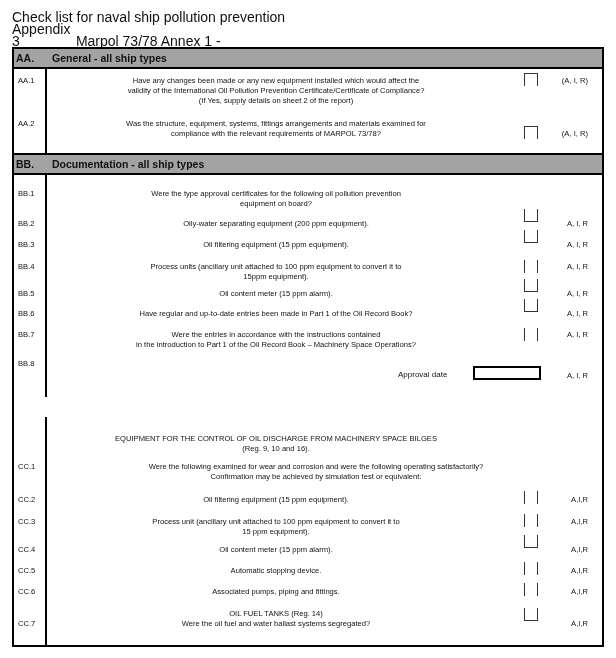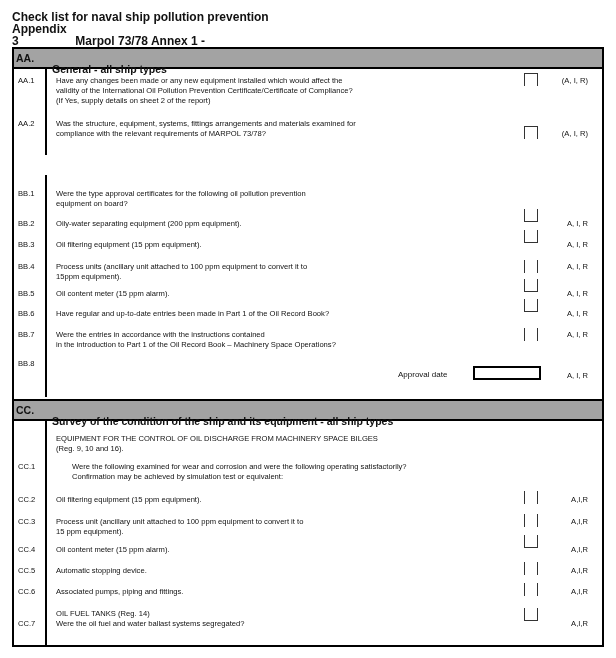--- a/index.html
+++ b/index.html
@@ -1,37 +1,37 @@
 <!DOCTYPE html>
 <html><head>
 <meta charset="utf-8">
 <style>
   html, body { margin: 0; padding: 0; background: #ffffff; }
   body {
     width: 616px; height: 658px; position: relative; overflow: hidden;
     font-family: "Liberation Sans", sans-serif; color: #111;
   }
-  .title { position: absolute; left: 12px; top: 11px; font-size: 12px; font-weight: bold; line-height: 12px; }
+  .title { position: absolute; left: 12px; top: 11px; font-size: 14px; font-weight: normal; line-height: 12px; }
   .title .l2 span.app { display: inline-block; width: 60px; }
   .sheet {
     position: absolute; left: 12px; top: 47px; width: 592px; height: 600px;
     border: 2px solid #000; box-sizing: border-box;
   }
   .vline { position: absolute; left: 31px; width: 2px; background: #000; }
   .sec {
     position: absolute; left: 0; right: 0; height: 18px; background: #a3a3a3;
     border-top: 2px solid #000; border-bottom: 2px solid #000;
     font-size: 10.5px; font-weight: bold; line-height: 18px;
   }
   .sec .code { position: absolute; left: 2px; top: 0; }
-  .sec .ttl { position: absolute; left: 38px; top: 11px; }
+  .sec .ttl { position: absolute; left: 38px; top: 0; }
   .sec.first { border-top: none; }
   .row { position: absolute; left: 0; right: 0; font-size: 7.6px; line-height: 10px; }
   .row .code { position: absolute; left: 4px; top: 0; }
-  .row .txt { position: absolute; left: 42px; top: 0; width: 440px; white-space: pre-line; }
+  .row .txt { position: absolute; left: 42px; top: 0; width: 440px; white-space: pre-line; text-align: center; }
   .row .ref { position: absolute; right: 14px; top: 0; text-align: right; }
   .cb { position: absolute; left: 510px; width: 14px; height: 13px; box-sizing: border-box; }
   .cb.top { border-left: 1px solid #333; border-right: 1px solid #333; border-top: 1px solid #333; }
   .cb.bot { border-left: 1px solid #333; border-right: 1px solid #333; border-bottom: 1px solid #333; }
   .cb.side { border-left: 1px solid #333; border-right: 1px solid #333; }
   .date-lbl { position: absolute; left: 384px; top: 11px; font-size: 8px; }
   .date-box { position: absolute; left: 459px; top: 7px; width: 68px; height: 14px; border: 2px solid #000; box-sizing: border-box; }
 </style>
 </head>
 <body>
@@ -63,20 +63,24 @@
   </div>
   <div class="cb top" style="top:24px;"></div>
   <div class="row" style="top:70px;">
     <span class="code">AA.2</span>
     <span class="txt">Was the structure, equipment, systems, fittings arrangements and materials examined for
 compliance with the relevant requirements of MARPOL 73/78?</span>
     <span class="ref" style="top:10px;">(A, I, R)</span>
   </div>
   <div class="cb top" style="top:77px;"></div>
 
+  <div class="sec" style="top:104px;">
+    <span class="code">BB.</span>
+    <span class="ttl">Documentation - all ship types</span>
+  </div>
   <div class="row" style="top:140px;">
     <span class="code">BB.1</span>
     <span class="txt">Were the type approval certificates for the following oil pollution prevention
 equipment on board?</span>
   </div>
   <div class="row" style="top:170px;">
     <span class="code">BB.2</span>
     <span class="txt">Oily-water separating equipment (200 ppm equipment).</span>
     <span class="ref">A, I, R</span>
   </div>
@@ -113,31 +117,27 @@
     <span class="ref">A, I, R</span>
   </div>
   <div class="cb side" style="top:279px;"></div>
   <div class="row" style="top:310px;height:30px;">
     <span class="code">BB.8</span>
     <span class="date-lbl">Approval date</span>
     <div class="date-box"></div>
     <span class="ref" style="top:12px;">A, I, R</span>
   </div>
 
-  <div class="sec" style="top:350px;">
-    <span class="code">CC.</span>
-    <span class="ttl">Survey of the condition of the ship and its equipment - all ship types</span>
-  </div>
   <div class="row" style="top:385px;">
     <span class="txt">EQUIPMENT FOR THE CONTROL OF OIL DISCHARGE FROM MACHINERY SPACE BILGES
 (Reg. 9, 10 and 16).</span>
   </div>
   <div class="row" style="top:413px;">
     <span class="code">CC.1</span>
-    <span class="txt" style="width:520px;margin-left:16px;">Were the following examined for wear and corrosion and were the following operating satisfactorily?
+    <span class="txt" style="width:520px;">Were the following examined for wear and corrosion and were the following operating satisfactorily?
 Confirmation may be achieved by simulation test or equivalent:</span>
   </div>
   <div class="row" style="top:446px;">
     <span class="code">CC.2</span>
     <span class="txt">Oil filtering equipment (15 ppm equipment).</span>
     <span class="ref">A,I,R</span>
   </div>
   <div class="cb side" style="top:442px;"></div>
   <div class="row" style="top:468px;">
     <span class="code">CC.3</span>

